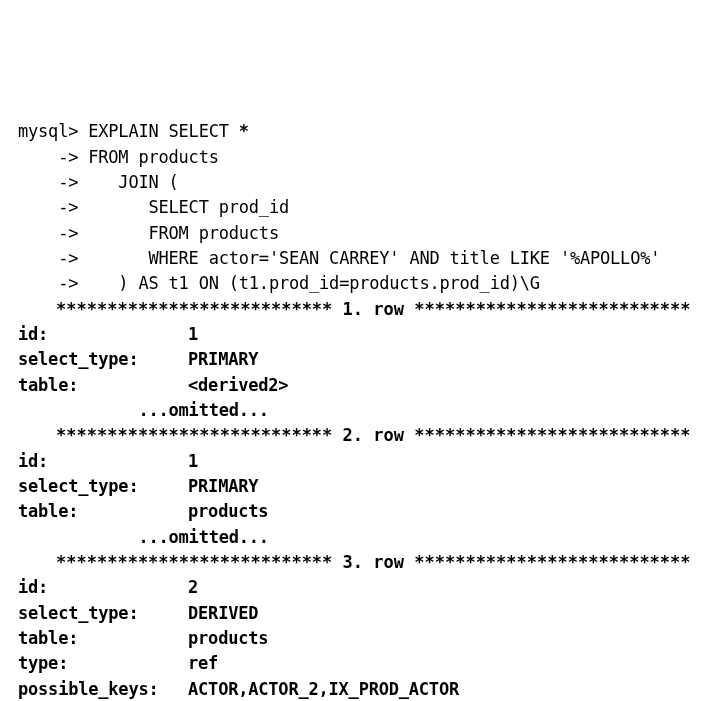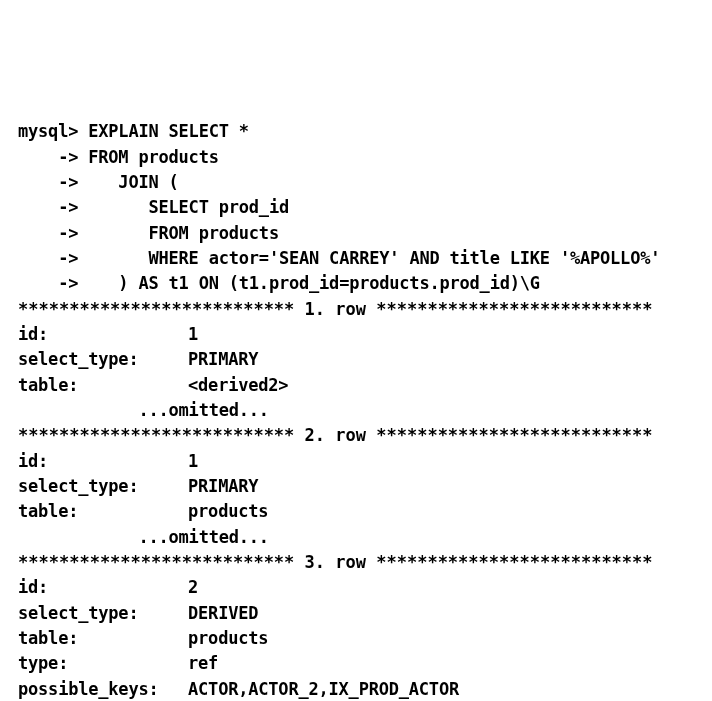--- a/index.html
+++ b/index.html
@@ -8,40 +8,41 @@
       background: #ffffff;
       font-family: "Lucida Sans Typewriter", "DejaVu Sans Mono", "Consolas", "Courier New", monospace;
       font-size: 17px;
       line-height: 1.49;
       color: #000000;
       white-space: pre;
       font-weight: 600;
       letter-spacing: -0.2px;
     }
     .bold-kw {
-      font-weight: 700;
+      font-weight: 400;
       text-align: center;
     }
     .line {
       display: block;
       font-weight: 700;
     }
     .val-line {
       display: flex;
     }
     .field-label {
       display: inline-block;
       width: 160px;
       text-align: left;
     }
     .field-value {
       display: inline-block;
     }
     .row-sep {
       letter-spacing: 0;
+      margin-left: 38px;
     }
   </style>
 </head>
 <body>
 
 
 
 <div id="output"><div class="line"><span class="bold-kw">mysql&gt;</span><span> </span><span class="bold-kw">EXPLAIN SELECT</span><span> *</span></div><div class="line"><span class="bold-kw">    -&gt;</span><span> </span><span class="bold-kw">FROM products</span><span></span></div><div class="line"><span class="bold-kw">    -&gt;</span><span>    </span><span class="bold-kw">JOIN (</span><span></span></div><div class="line"><span class="bold-kw">    -&gt;</span><span>       </span><span class="bold-kw">SELECT prod_id</span><span></span></div><div class="line"><span class="bold-kw">    -&gt;</span><span>       </span><span class="bold-kw">FROM products</span><span></span></div><div class="line"><span class="bold-kw">    -&gt;</span><span>       </span><span class="bold-kw">WHERE actor='SEAN CARREY' AND title LIKE '%APOLLO%'</span><span></span></div><div class="line"><span class="bold-kw">    -&gt;</span><span>    </span><span class="bold-kw">) AS t1 ON (t1.prod_id=products.prod_id)\G</span><span></span></div><div class="line"><span class="row-sep">*************************** 1. row ***************************</span></div><div class="line val-line"><span class="field-label">id:</span><span class="field-value"> 1</span></div><div class="line val-line"><span class="field-label">select_type:</span><span class="field-value"> PRIMARY</span></div><div class="line val-line"><span class="field-label">table:</span><span class="field-value"> &lt;derived2&gt;</span></div><div class="line"><span>            ...omitted...</span></div><div class="line"><span class="row-sep">*************************** 2. row ***************************</span></div><div class="line val-line"><span class="field-label">id:</span><span class="field-value"> 1</span></div><div class="line val-line"><span class="field-label">select_type:</span><span class="field-value"> PRIMARY</span></div><div class="line val-line"><span class="field-label">table:</span><span class="field-value"> products</span></div><div class="line"><span>            ...omitted...</span></div><div class="line"><span class="row-sep">*************************** 3. row ***************************</span></div><div class="line val-line"><span class="field-label">id:</span><span class="field-value"> 2</span></div><div class="line val-line"><span class="field-label">select_type:</span><span class="field-value"> DERIVED</span></div><div class="line val-line"><span class="field-label">table:</span><span class="field-value"> products</span></div><div class="line val-line"><span class="field-label">type:</span><span class="field-value"> ref</span></div><div class="line val-line"><span class="field-label">possible_keys:</span><span class="field-value"> ACTOR,ACTOR_2,IX_PROD_ACTOR</span></div></div>
 
 

